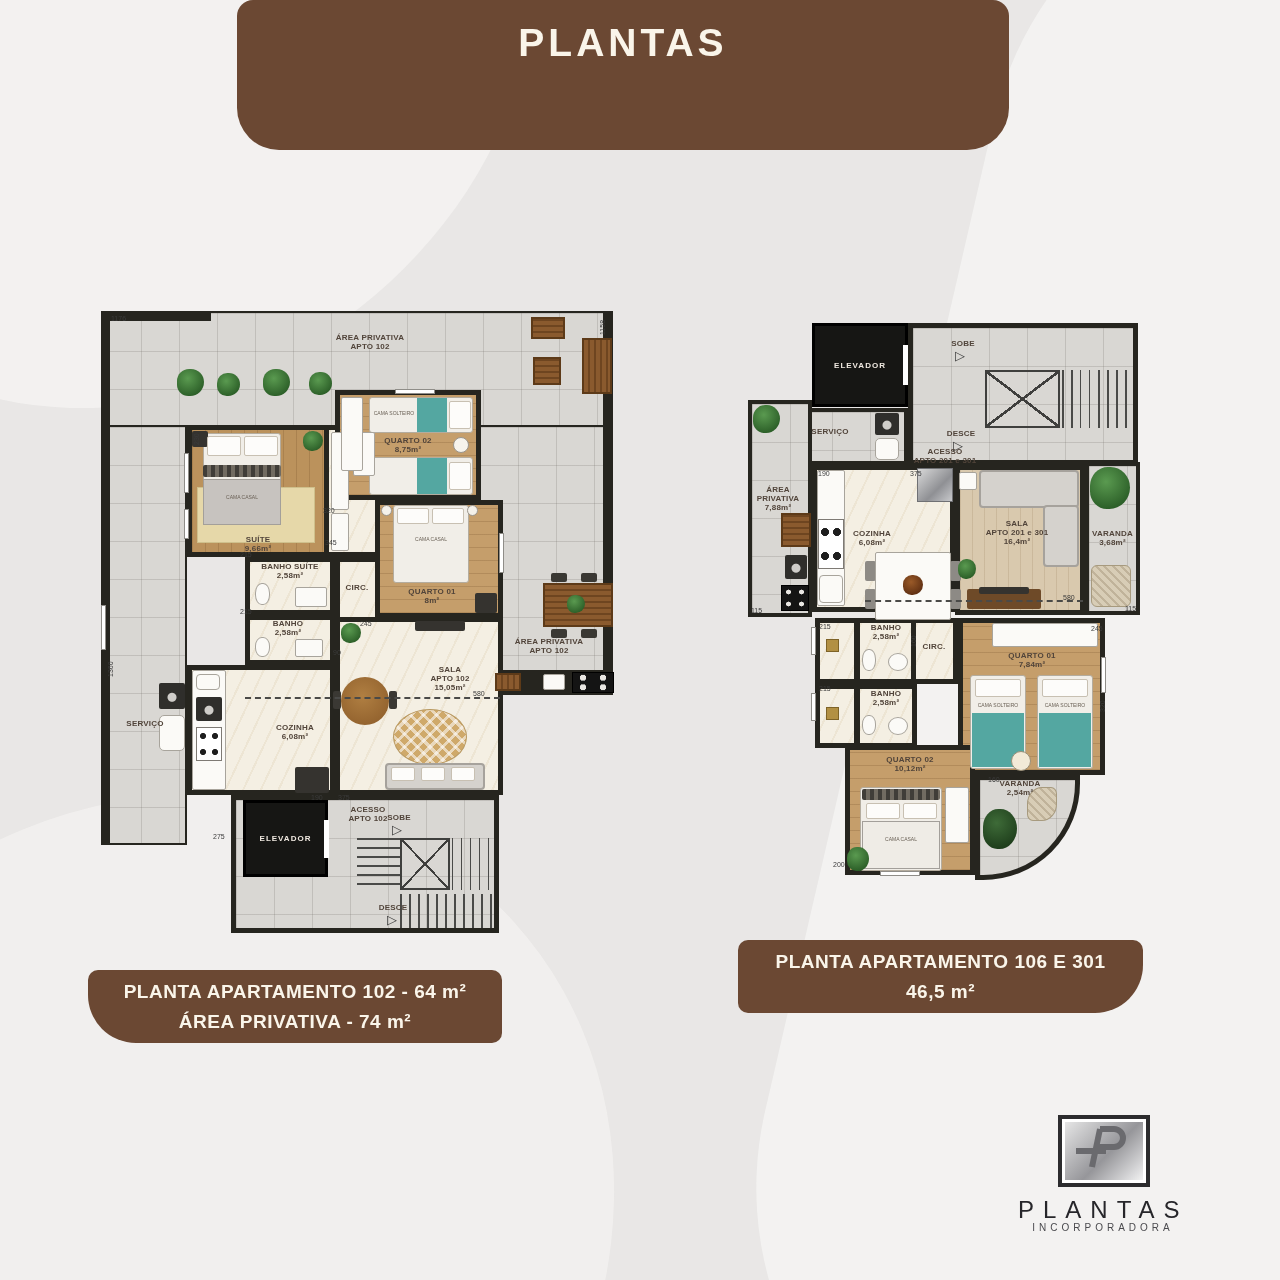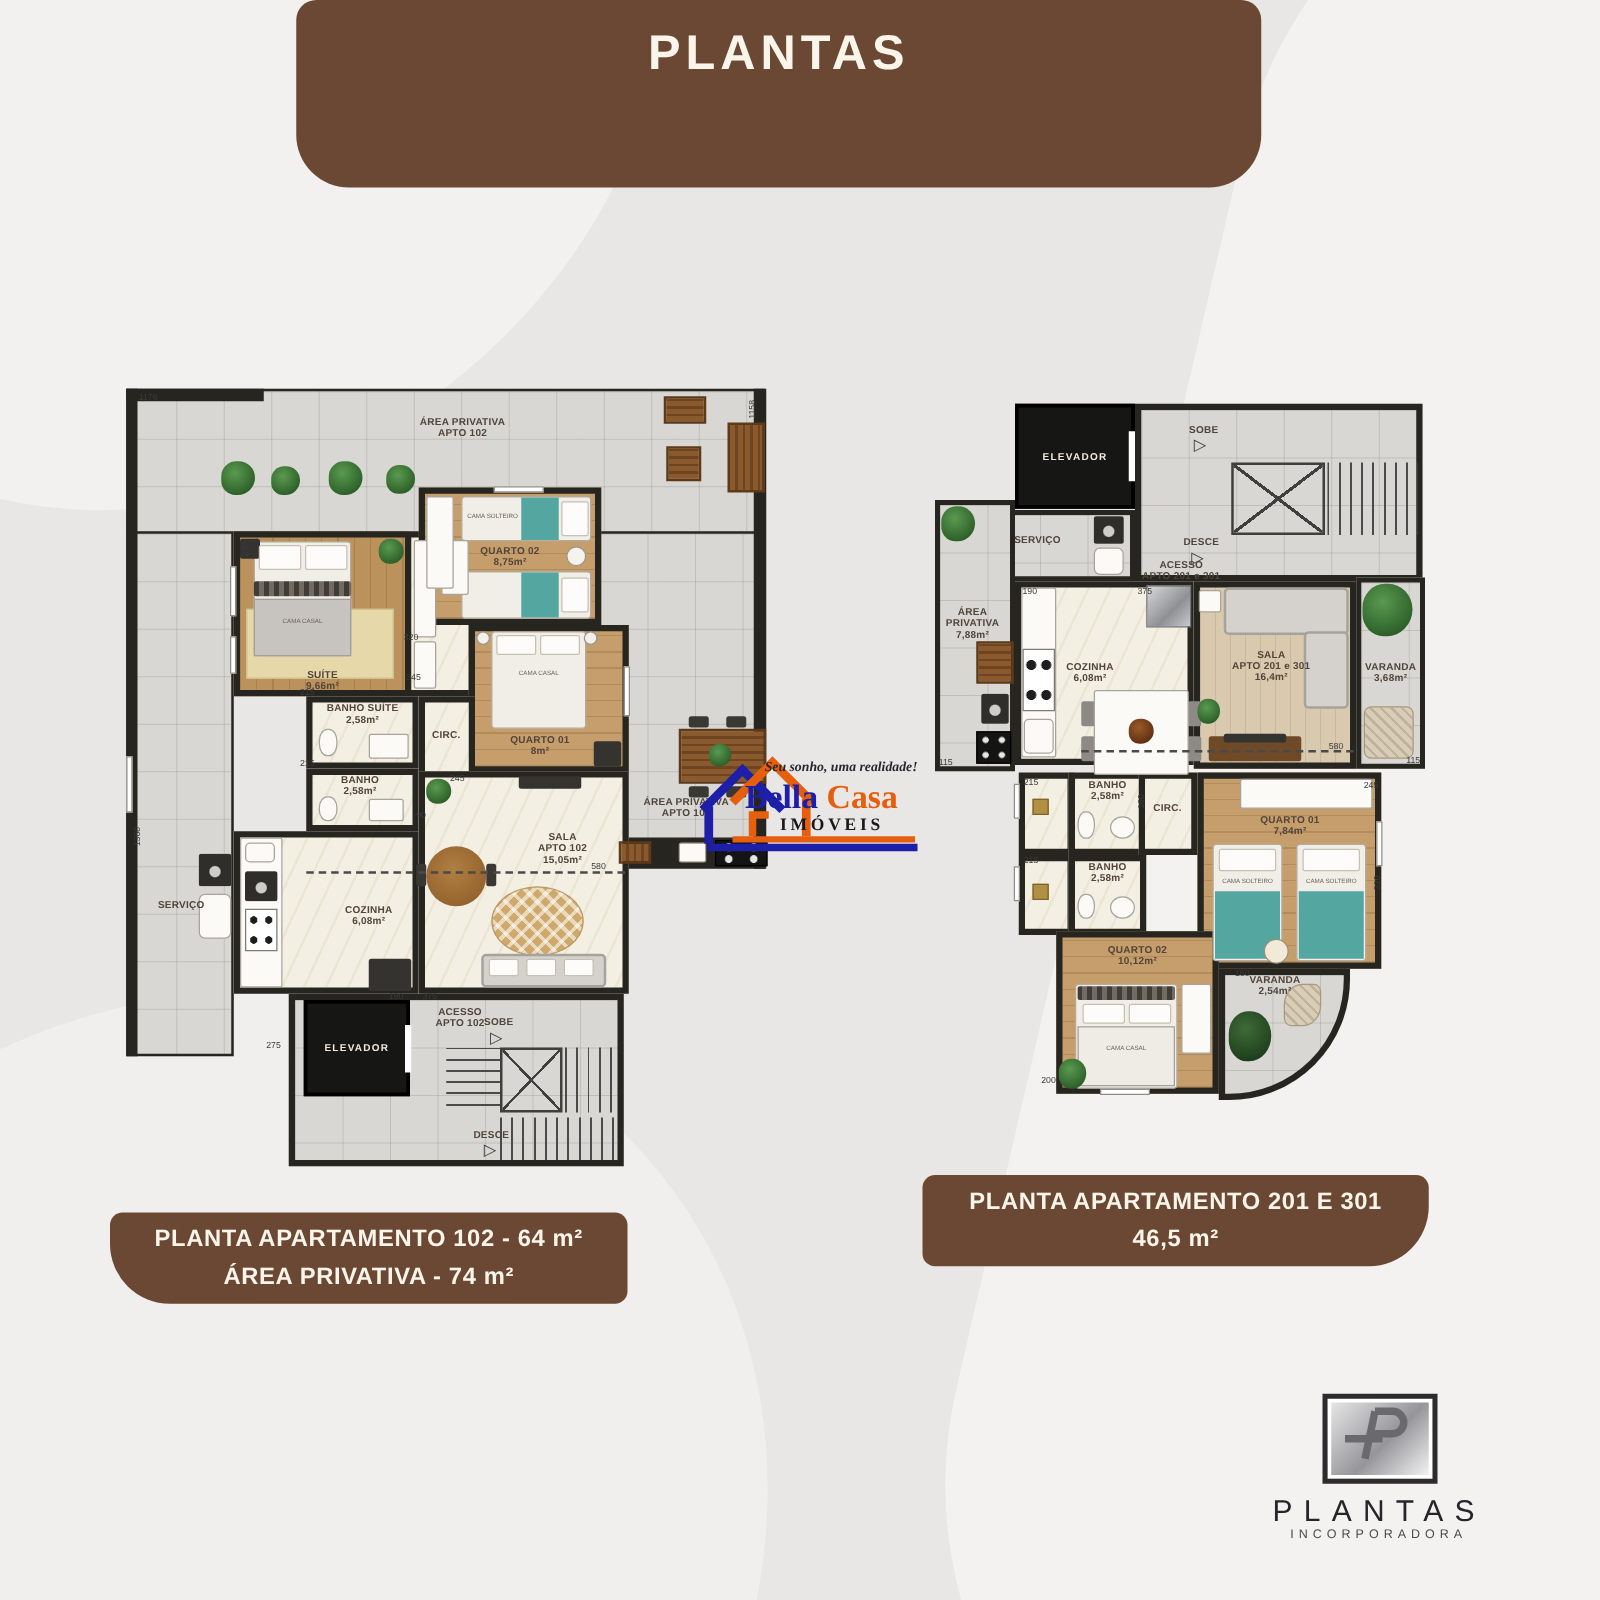--- a/index.html
+++ b/index.html
@@ -447,41 +447,24 @@
     <span class="dim rot" style="left:165px;top:330px">160</span>
     <span class="dim" style="left:318px;top:277px">580</span>
     <span class="dim rot" style="left:354px;top:395px">320</span>
   </div>
 
   <div class="banner caption" id="cap102">
     <div class="cl">PLANTA APARTAMENTO 102 - 64 m²</div>
     <div class="cl">ÁREA PRIVATIVA - 74 m²</div>
   </div>
   <div class="banner caption" id="cap201">
-    <div class="cl">PLANTA APARTAMENTO 201 E 301</div>
+    <div class="cl">PLANTA APARTAMENTO 106 E 301</div>
     <div class="cl">46,5 m²</div>
   </div>
 
-  <div id="bella">
-    <svg width="100" height="100" viewBox="0 0 100 100" style="position:absolute;left:0;top:0">
-      <path d="M10 52 L42 20 L74 52" fill="none" stroke="#1d1fa8" stroke-width="7"></path>
-      <path d="M15 49 V79" fill="none" stroke="#1d1fa8" stroke-width="7"></path>
-      <path d="M34 46 L66 14 L98 46" fill="none" stroke="#e55f0e" stroke-width="7"></path>
-      <path d="M93 43 V73" fill="none" stroke="#e55f0e" stroke-width="7"></path>
-      <path d="M50 73 V56 H63" fill="none" stroke="#e55f0e" stroke-width="6"></path>
-    </svg>
-    <div class="tag">Seu sonho, uma realidade!</div>
-    <div class="nm">
-      <span style="color:#1d1fa8">Bella</span>
-      <span style="color:#e55f0e">Casa</span>
-    </div>
-    <div class="imv">IMÓVEIS</div>
-    <div class="barO"></div>
-    <div class="barB"></div>
-  </div>
 
   <div id="premium">
     <div class="psq">
       <svg width="76" height="56" viewBox="0 0 76 56" style="position:absolute;left:0;top:0">
         <path d="M30 48 L38 10" fill="none" stroke="#6a6a6e" stroke-width="6"></path>
         <path d="M38 10 H52 a9 9 0 0 1 0 18 H33" fill="none" stroke="#6a6a6e" stroke-width="6"></path>
         <path d="M14 32 H44" fill="none" stroke="#6a6a6e" stroke-width="6"></path>
       </svg>
     </div>
     <div class="pname">PLANTAS</div>

